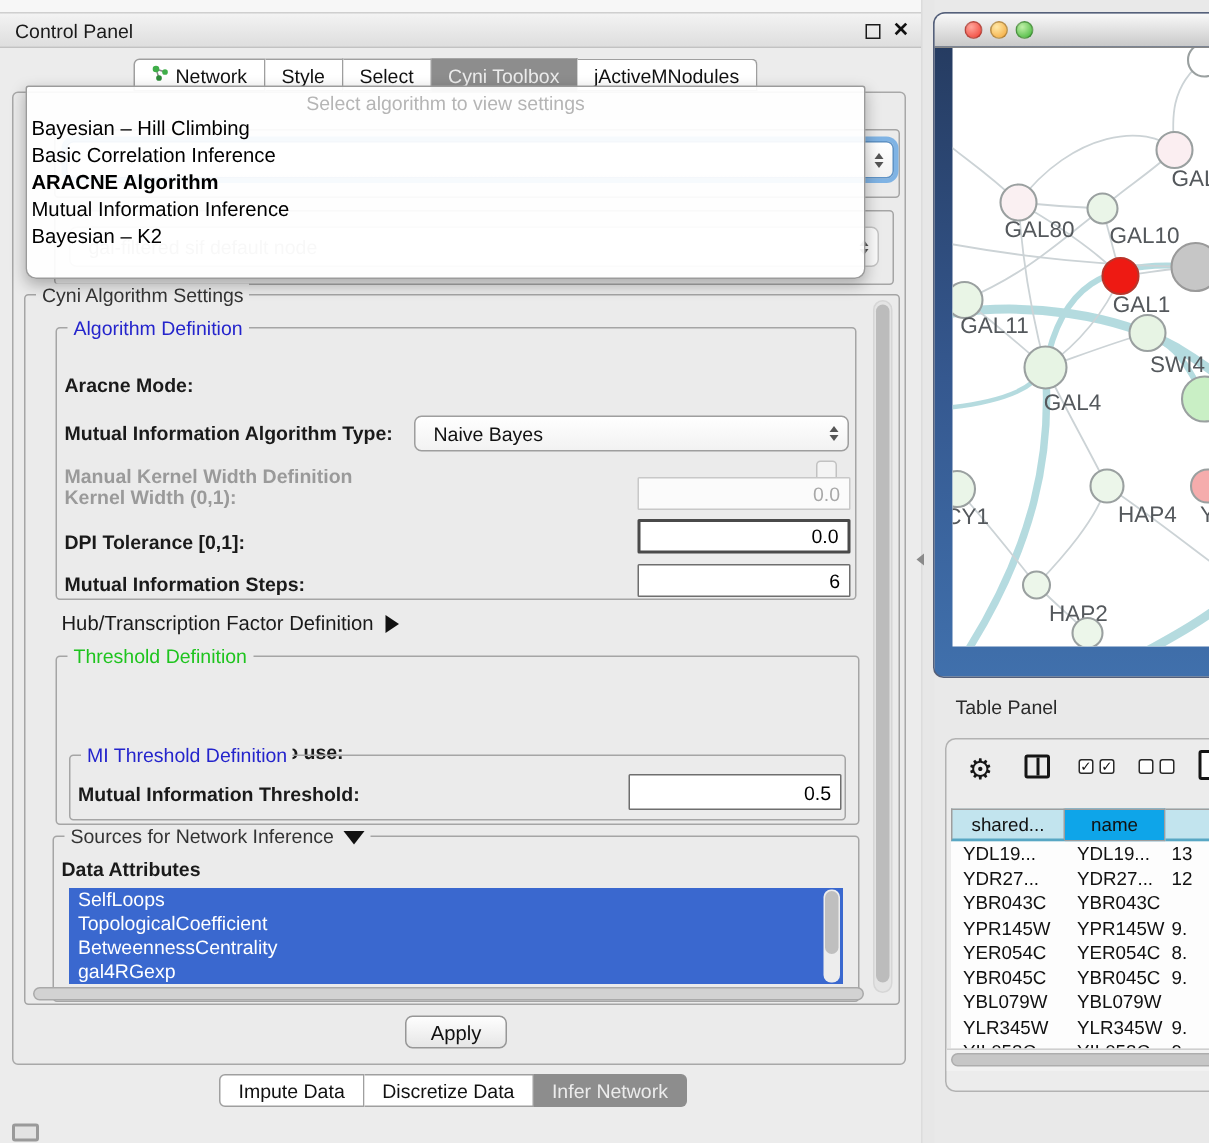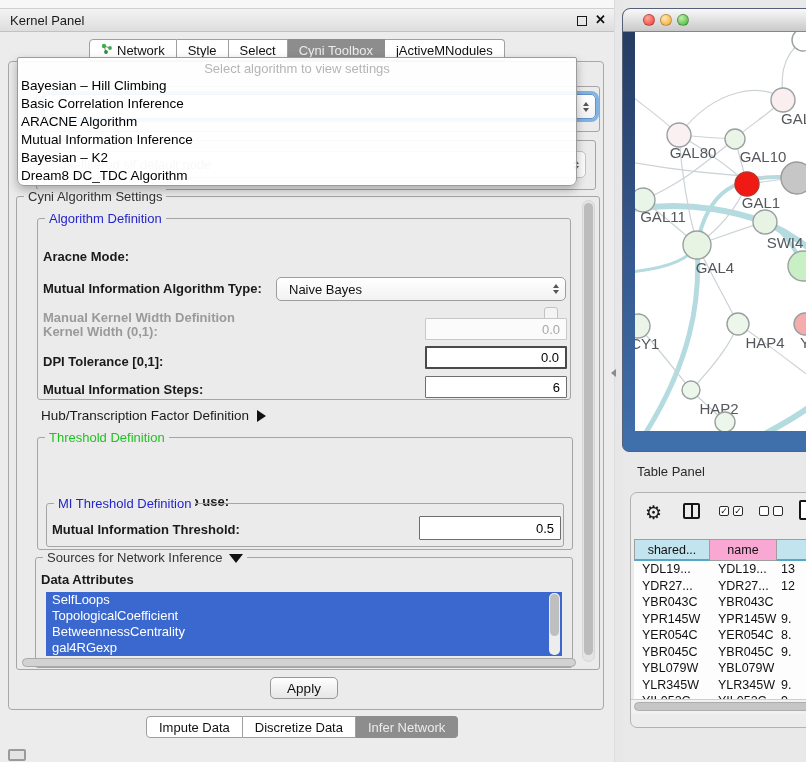--- a/index.html
+++ b/index.html
@@ -38,21 +38,21 @@
   .combo.disabled{background:#fbfbfb;border-color:#c4c4c4;}
   .combo.disabled .ctext{color:#9a9a9a;}
   .stepper{width:18px;display:flex;flex-direction:column;align-items:center;gap:2px;}
   .tri-up{width:0;height:0;border-left:3.5px solid transparent;border-right:3.5px solid transparent;border-bottom:4px solid #555;}
   .tri-dn{width:0;height:0;border-left:3.5px solid transparent;border-right:3.5px solid transparent;border-top:4px solid #555;}
 
   .popup{position:absolute;left:17px;top:57px;width:560px;height:129px;background:rgba(255,255,255,0.93);
          border:1px solid #9b9b9b;border-radius:2px 2px 7px 7px;box-shadow:0 4px 10px rgba(0,0,0,0.28);z-index:40;box-sizing:border-box;}
   .popup .ph{height:16px;padding-top:3px;text-align:center;color:#b5b5b5;font-size:13px;}
   .popup .item{height:18px;line-height:18px;padding-left:3px;font-size:13.5px;color:#000;white-space:nowrap;}
-  .popup .item.bold{font-weight:normal;}
+  .popup .item.bold{font-weight:bold;}
 
   .flabel{position:absolute;font-size:13px;font-weight:bold;color:#1a1a1a;white-space:nowrap;}
   .flabel.dis{color:#9a9a9a;}
   .field{position:absolute;font-size:13px;text-align:right;padding:0 6px;box-sizing:border-box;
          background:#fff;border:1.5px solid #6e6e6e;border-radius:1px;font-family:"Liberation Sans",sans-serif;color:#000;}
   .field.strong{border:2px solid #4a4a4a;}
   .field.dis{background:#fbfbfb;border:1px solid #c8c8c8;color:#a8a8a8;}
   .checkbox{position:absolute;width:14px;height:14px;background:#f4f4f4;border:1px solid #c2c2c2;border-radius:3px;box-sizing:border-box;}
 
   .tri-right{display:inline-block;width:0;height:0;border-top:6px solid transparent;border-bottom:6px solid transparent;
@@ -102,38 +102,38 @@
                border:1px solid #b2b2b2;border-radius:7px;box-sizing:border-box;overflow:hidden;}
   .tp-toolbar{position:absolute;left:0;top:0;width:100%;height:44px;}
   .gear{position:absolute;left:14px;top:8px;font-size:19px;color:#161616;}
   .split-icon{position:absolute;left:52px;top:10px;width:17px;height:16px;border:2px solid #161616;border-radius:2px;box-sizing:border-box;}
   .split-icon:after{content:"";position:absolute;left:5.5px;top:0;width:2px;height:12px;background:#161616;}
   .cb{position:absolute;width:10px;height:10px;border:1.5px solid #2a2a2a;border-radius:2px;box-sizing:border-box;
       font-size:9px;line-height:8px;text-align:center;color:#111;background:#fff;}
   .doc-icon{position:absolute;left:168px;top:7px;width:16px;height:20px;border:2px solid #161616;border-radius:2px;background:#fff;box-sizing:border-box;}
   .tp-head{position:absolute;left:3px;top:46px;width:197px;height:22px;display:flex;}
   .th-cell{height:22px;line-height:20px;font-size:12.5px;color:#111;text-align:center;border:1px solid #9e9e9e;border-left:none;
-           background:#f9a8d4;box-sizing:border-box;overflow:hidden;white-space:nowrap;}
+           background:#0ea5e9;box-sizing:border-box;overflow:hidden;white-space:nowrap;}
   .th-cell:first-child{border-left:1px solid #9e9e9e;}
   .th-cell.accent{background:#c2e4ee;border-bottom:2px solid #58a7c4;}
   .tp-body{position:absolute;left:3px;top:68px;width:197px;height:138px;background:#fdfdfd;overflow:hidden;}
   .tr-row{display:flex;height:16.5px;}
   .td-cell{font-size:12.5px;color:#111;line-height:16.5px;white-space:nowrap;overflow:hidden;box-sizing:border-box;}
   .tp-hscroll{position:absolute;left:0;top:206px;width:200px;height:14px;background:#f1f1f1;border-top:1px solid #cfcfcf;}
   .tp-hthumb{position:absolute;left:3px;top:2px;width:190px;height:9px;background:#c6c6c6;border:1px solid #adadad;border-radius:5px;box-sizing:border-box;}
 </style>
 </head>
 <body>
 
 <div class="screen">
 
   <div class="cp">
     <div class="cp-topstrip"></div>
     <div class="cp-titlebar">
-      <span class="cp-title">Kernel Panel</span>
+      <span class="cp-title">Control Panel</span>
       <span class="float-icon"></span>
       <span class="close-icon">✕</span>
     </div>
 
     <div class="tabbar" id="top-tabs">
         <div class="tab">
           <span><svg width="12" height="12" viewBox="0 0 12 12">
               <line x1="3" y1="3" x2="9" y2="5" stroke="#888"></line>
               <line x1="3" y1="3" x2="5" y2="9" stroke="#888"></line>
               <circle cx="3" cy="3" r="2.2" fill="#3fae49"></circle>
@@ -176,21 +176,20 @@
     </div>
 
     <div class="popup">
       <div class="ph">Select algorithm to view settings</div>
       <div id="popup-list">
           <div class="item">Bayesian – Hill Climbing</div>
           <div class="item">Basic Correlation Inference</div>
           <div class="item bold">ARACNE Algorithm</div>
           <div class="item">Mutual Information Inference</div>
           <div class="item">Bayesian – K2</div>
-          <div class="item">Dream8 DC_TDC Algorithm</div>
         </div>
     </div>
 
     <div class="group" style="left:16px;top:196px;width:584px;height:474px;"></div>
     <span class="legend" style="left:24px;top:189px;">Cyni Algorithm Settings</span>
     <div class="vscroll">
         <div class="vthumb"></div>
       </div>
 
     <div class="group" style="left:37px;top:218px;width:534px;height:182px;"></div>

